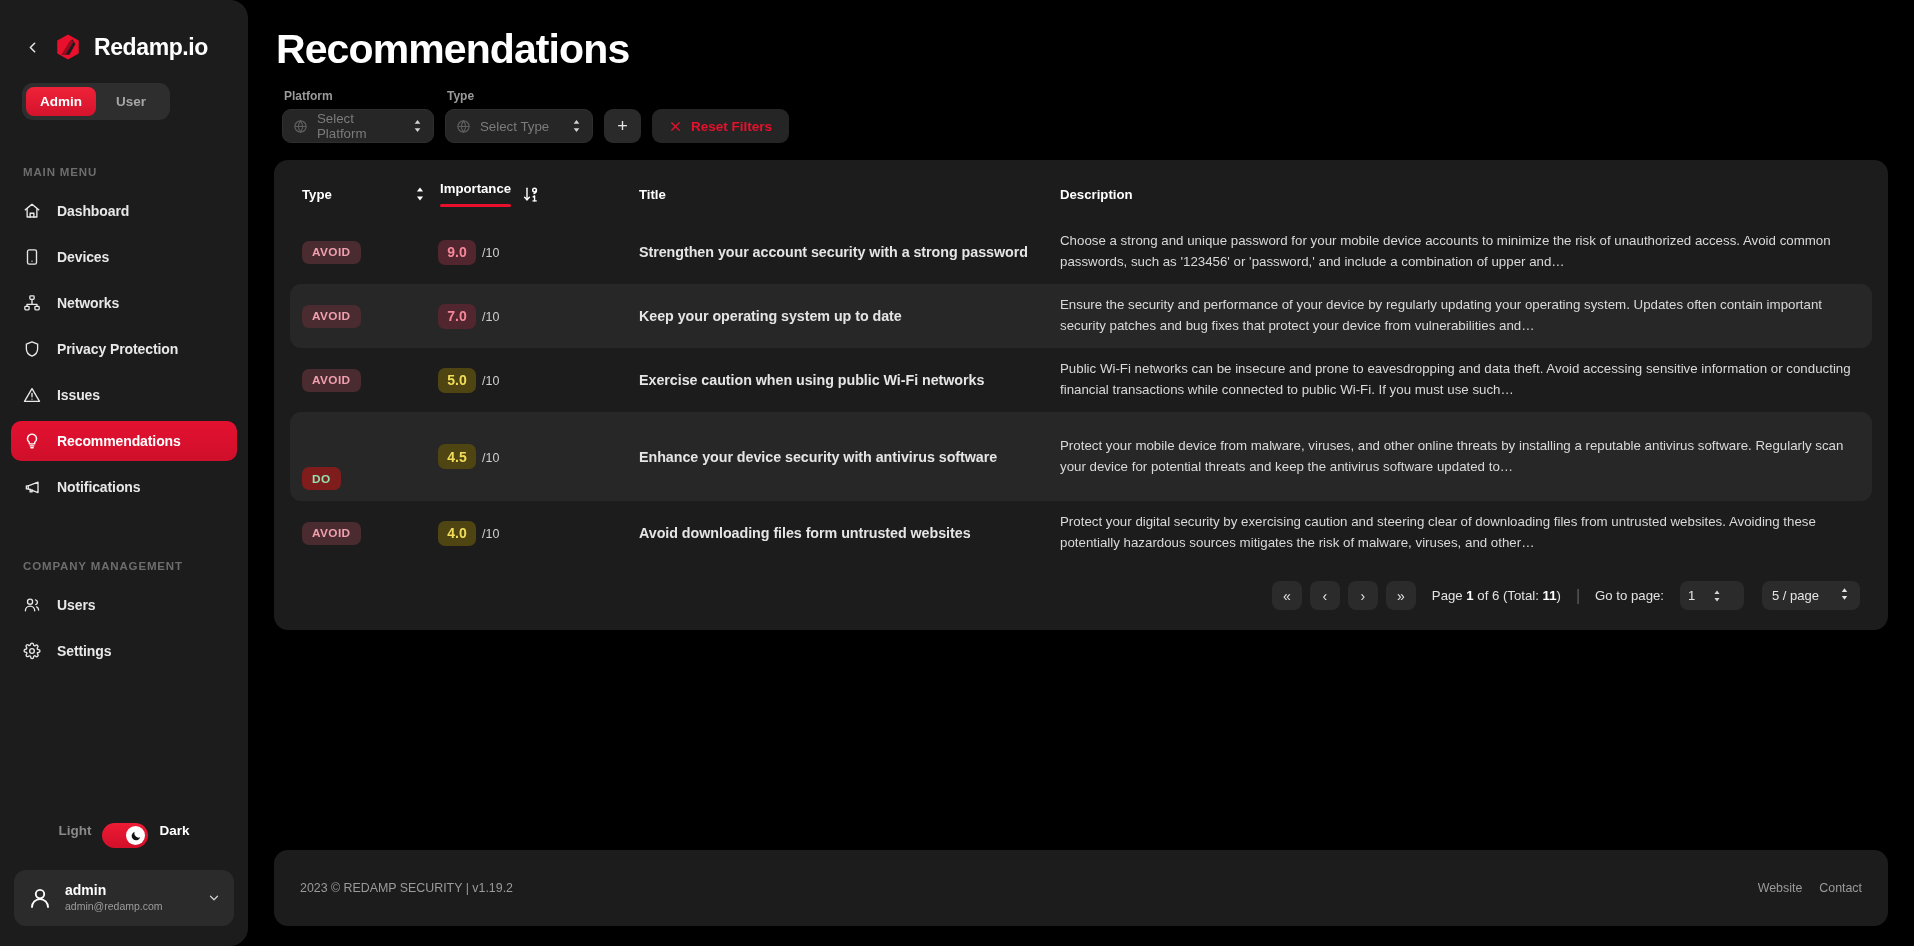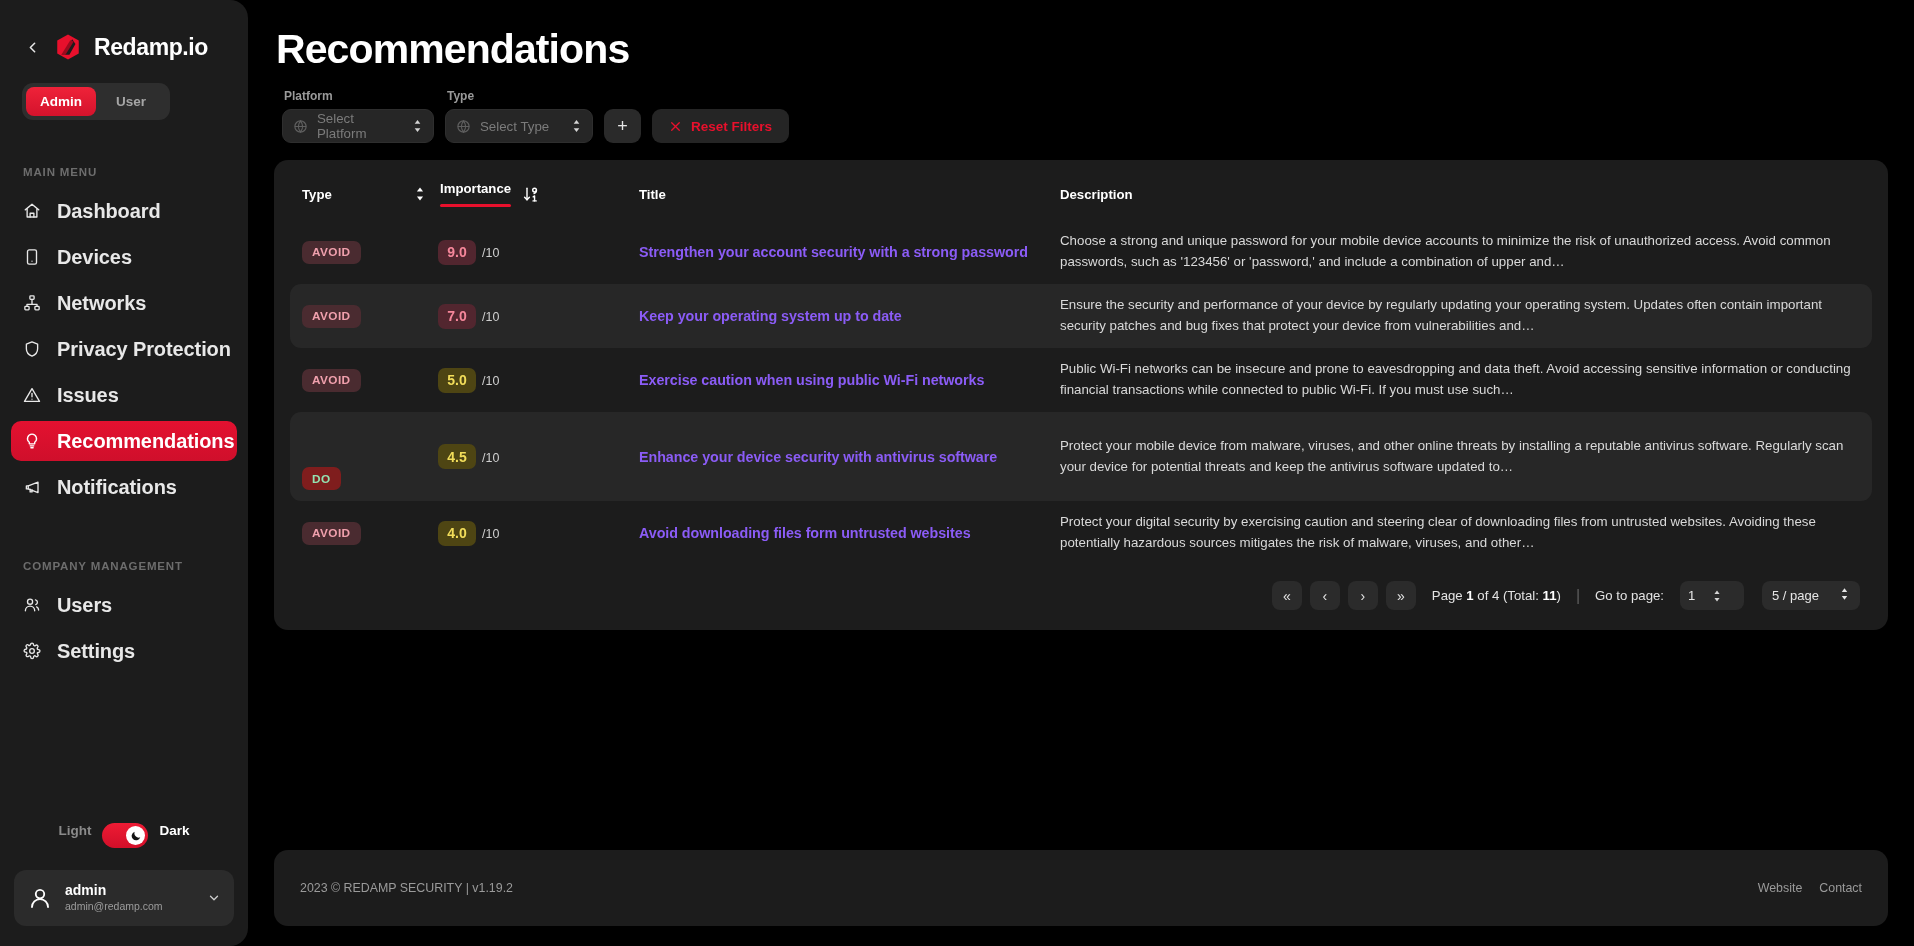--- a/index.html
+++ b/index.html
@@ -58,21 +58,21 @@
     display: flex; align-items: center; gap: 16px;
     height: 40px; margin: 3px 11px; padding-left: 11px;
     border-radius: 10px; cursor: pointer;
     color: #e8e8e8;
   }
   .nav-item.active {
     background: linear-gradient(180deg,#e31130 0%, #cf0f2b 100%);
     color: #fff;
   }
   .nav-ico { width: 19px; height: 19px; flex: 0 0 19px; display: flex; align-items: center; justify-content: center; }
-  .nav-label { font-size: 20px; font-weight: 700; letter-spacing: -0.1px; }
+  .nav-label { font-size: 14px; font-weight: 700; letter-spacing: -0.1px; }
 
   .theme-row {
     margin-top: auto;
     display: flex; align-items: flex-start; justify-content: center; gap: 11px;
     padding-bottom: 22px;
   }
   .theme-word { font-size: 13.5px; font-weight: 700; }
   .theme-word.off { color: #8a8a8a; }
   .theme-word.on { color: #ffffff; }
   .theme-switch {
@@ -164,21 +164,21 @@
   .score-wrap { display: flex; align-items: baseline; gap: 6px; padding-left: 24px; }
   .score {
     display: inline-flex; align-items: center; justify-content: center;
     min-width: 38px; height: 25px; padding: 0 7px; border-radius: 7px;
     font-size: 14px; font-weight: 700;
   }
   .score.red  { background: #52262f; color: #f6879b; }
   .score.amber{ background: #4e4513; color: #f2dd5a; }
   .score-of { font-size: 12.5px; color: #cfcfcf; font-weight: 400; }
 
-  .row-title { font-size: 14.3px; font-weight: 700; color: #8b5cf6; letter-spacing: -0.05px; }
+  .row-title { font-size: 14.3px; font-weight: 700; color: #e5e5e5; letter-spacing: -0.05px; }
   .row-desc  { font-size: 13.3px; color: #d9d9d9; line-height: 1.55; }
 
   
   .pager { display: flex; align-items: center; justify-content: flex-end; gap: 8px; padding: 16px 12px 10px 0; }
   .pg-btn {
     width: 30px; height: 29px; background: #2b2b2b; border-radius: 8px;
     display: flex; align-items: center; justify-content: center;
     color: #e3e3e3; font-size: 14px; cursor: pointer;
   }
   .pg-text { font-size: 13.2px; color: #e3e3e3; margin-left: 8px; }
@@ -537,21 +537,21 @@
             <span class="row-title">Avoid downloading files form untrusted websites</span>
           </div>
         <div class="col-desc"><span class="row-desc">Protect your digital security by exercising caution and steering clear of downloading files from untrusted websites. Avoiding these potentially hazardous sources mitigates the risk of malware, viruses, and other…</span></div>
       </div>
 
       <div class="pager">
         <div class="pg-btn">«</div>
         <div class="pg-btn">‹</div>
         <div class="pg-btn">›</div>
         <div class="pg-btn">»</div>
-        <span class="pg-text"><span>Page </span><b>1</b><span> of 4 (Total: </span><b>11</b><span>)</span></span>
+        <span class="pg-text"><span>Page </span><b>1</b><span> of 6 (Total: </span><b>11</b><span>)</span></span>
         <span class="pg-sep">|</span>
         <span class="pg-goto">Go to page:</span>
         <div class="pg-input">
           <span>1</span>
           <span class="spin">
             <svg width="10" height="14" viewBox="0 0 12 16" fill="currentColor">
                 <path d="M6 1.4 9.1 5.6H2.9Z"></path>
                 <path d="M6 14.6 2.9 10.4h6.2Z"></path>
               </svg>
           </span>

